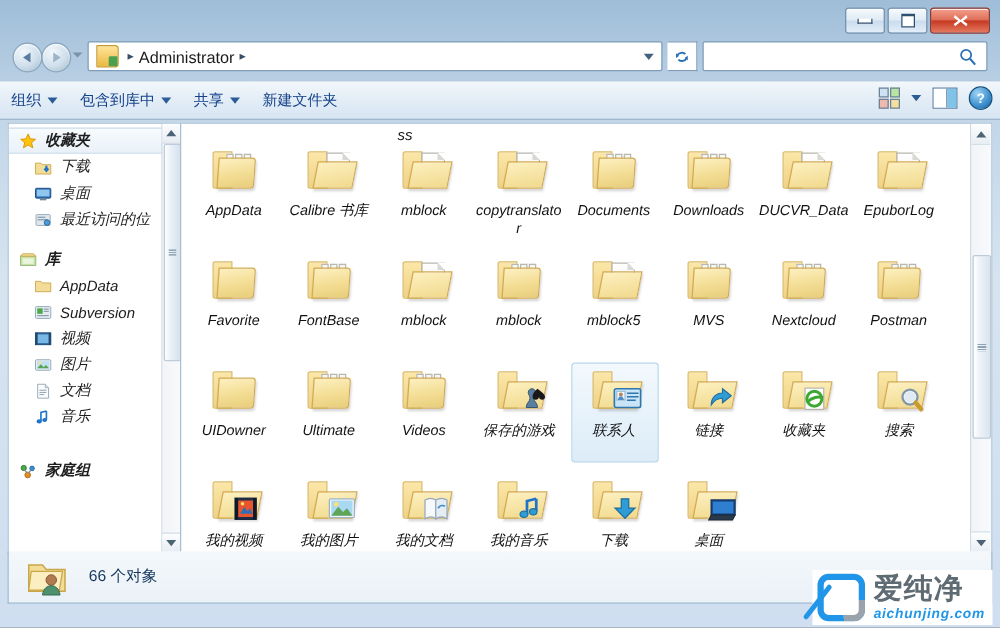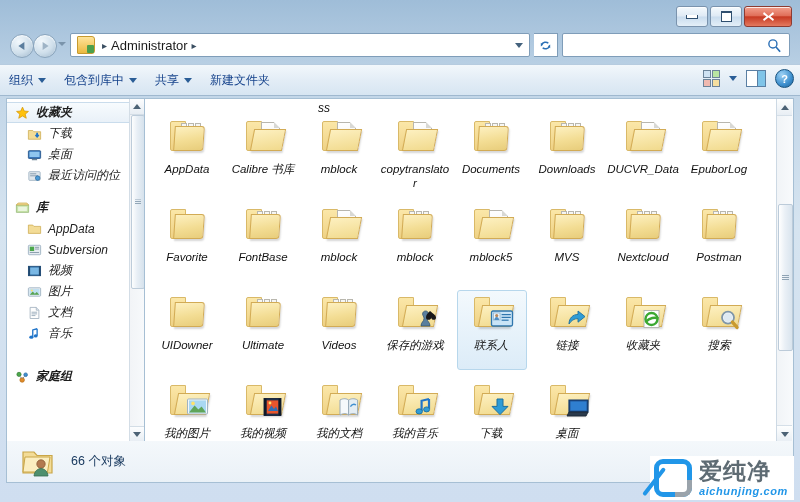--- a/index.html
+++ b/index.html
@@ -817,46 +817,46 @@
                     </svg></span>
                 </div>
               </span>
               <span class="lbl">搜索</span>
             </div>
             <div class="cell">
               <span class="ico">
                 <div class="fold">
                   <div class="back"></div>
                   <div class="openfront"></div>
-                  <span class="badge"><svg width="23" height="20" viewBox="0 0 23 20">
-        <rect x="1.5" y="2" width="20" height="15" rx="1" fill="#f2f7fa" stroke="#9fb3c2" stroke-width="1"></rect>
-        <rect x="3" y="3.4" width="17" height="12.2" fill="#a9d8f2"></rect>
-        <path d="M3 15.6 L8.6 8.4 L12.4 12.6 L15.6 9.6 L20 15.6 Z" fill="#5fa559"></path>
-        <circle cx="7" cy="6.4" r="1.8" fill="#ffe26a"></circle>
-                    </svg></span>
-                </div>
-              </span>
-              <span class="lbl">我的图片</span>
-            </div>
-            <div class="cell">
-              <span class="ico">
-                <div class="fold">
-                  <div class="back"></div>
-                  <div class="openfront"></div>
                   <span class="badge"><svg width="22" height="20" viewBox="0 0 22 20">
         <rect x="2" y="1.5" width="17" height="17" fill="#1f2f4a" stroke="#14223a" stroke-width=".9"></rect>
         <rect x="4.6" y="3.4" width="11.8" height="13.2" fill="#e8552c"></rect>
         <path d="M6 14 L9.4 8.6 L12 12 L14 9.6 L16 14 Z" fill="#2f6fb5"></path>
         <circle cx="8" cy="6" r="1.4" fill="#ffe26a"></circle>
         <rect x="2" y="1.5" width="2.4" height="17" fill="#0e1828"></rect>
         <rect x="16.6" y="1.5" width="2.4" height="17" fill="#0e1828"></rect>
                     </svg></span>
                 </div>
               </span>
               <span class="lbl">我的视频</span>
+            </div>
+            <div class="cell">
+              <span class="ico">
+                <div class="fold">
+                  <div class="back"></div>
+                  <div class="openfront"></div>
+                  <span class="badge"><svg width="23" height="20" viewBox="0 0 23 20">
+        <rect x="1.5" y="2" width="20" height="15" rx="1" fill="#f2f7fa" stroke="#9fb3c2" stroke-width="1"></rect>
+        <rect x="3" y="3.4" width="17" height="12.2" fill="#a9d8f2"></rect>
+        <path d="M3 15.6 L8.6 8.4 L12.4 12.6 L15.6 9.6 L20 15.6 Z" fill="#5fa559"></path>
+        <circle cx="7" cy="6.4" r="1.8" fill="#ffe26a"></circle>
+                    </svg></span>
+                </div>
+              </span>
+              <span class="lbl">我的图片</span>
             </div>
             <div class="cell">
               <span class="ico">
                 <div class="fold">
                   <div class="back"></div>
                   <div class="openfront"></div>
                   <span class="badge"><svg width="22" height="20" viewBox="0 0 22 20">
         <path d="M2 3 C5.5 1 8.6 1.6 10.6 3 V18 C8.6 16.4 5.5 16 2 18 Z" fill="#f6f9fb" stroke="#97a9b8" stroke-width="1"></path>
         <path d="M19.6 3 C16.2 1 13 1.6 10.6 3 V18 C13 16.4 16.2 16 19.6 18 Z" fill="#e4edf3" stroke="#97a9b8" stroke-width="1"></path>
         <path d="M12.4 9.6 C14 7.2 16.4 7 18 8" stroke="#3f8fd0" stroke-width="1.4" fill="none"></path>

